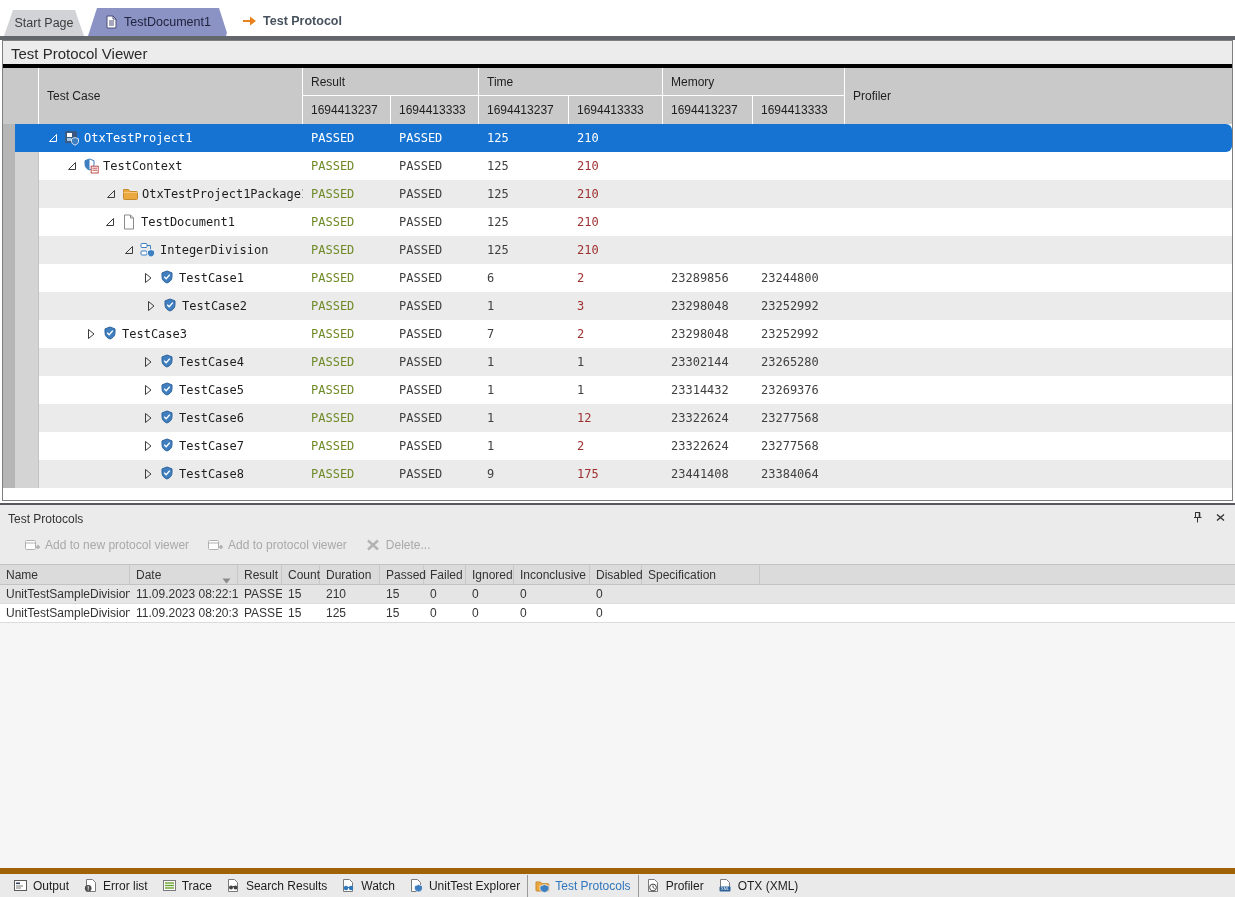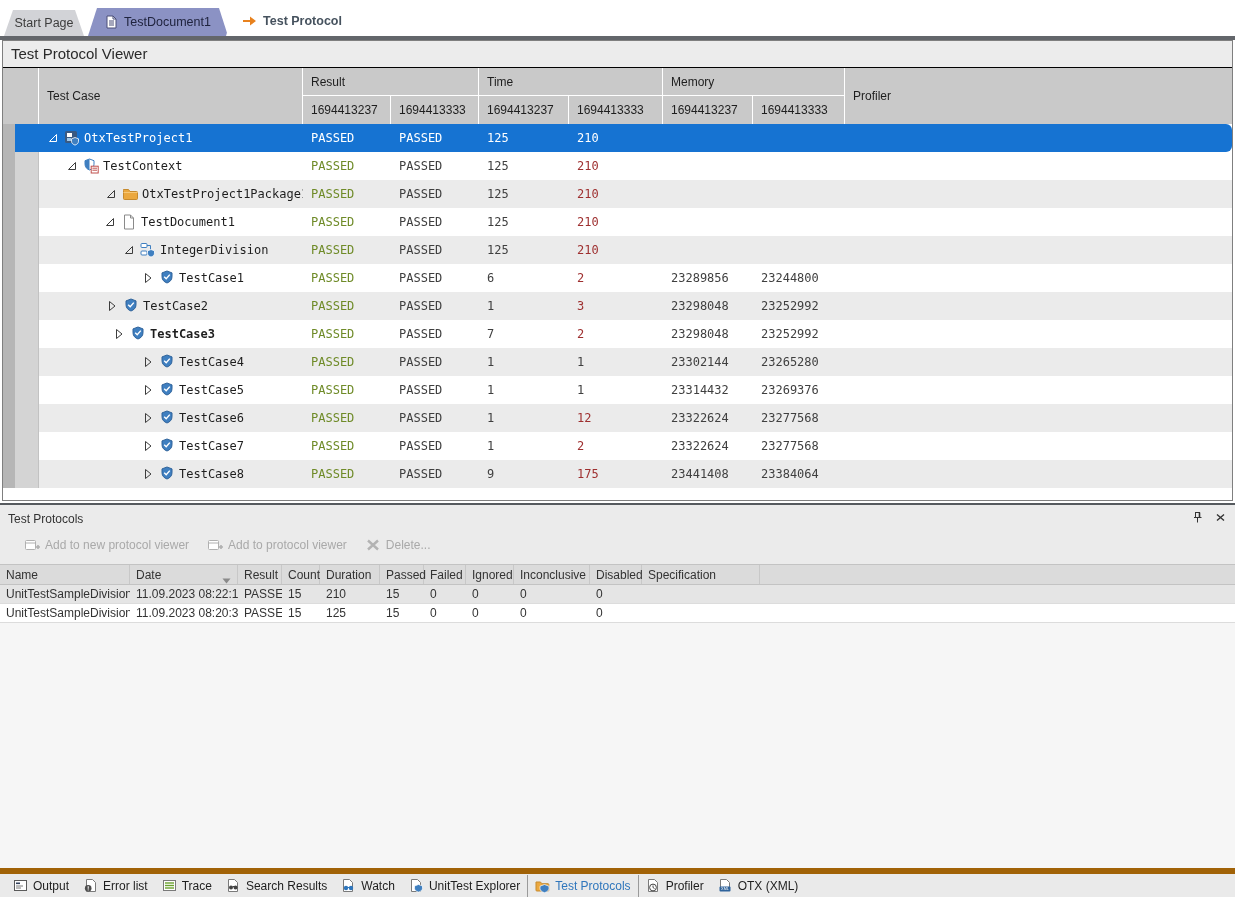--- a/index.html
+++ b/index.html
@@ -12,21 +12,21 @@
              font-size:12.5px; color:#3c3c3c; clip-path:polygon(9px 0, calc(100% - 9px) 0, 100% 100%, 0 100%); }
   .doc-tab .tab-label { white-space:nowrap; }
   .tab-startpage { left:4px; width:80px; height:26px; background:#d2d3d7; }
   .tab-testdocument { left:88px; width:140px; height:28px; background:#8b92c4; color:#20243f; }
   .tab-testprotocol { left:226px; width:132px; height:31px; background:#fff; color:#46525e;
                       filter:drop-shadow(0 0 1px #8f8f8f); font-weight:bold; }
   .top-divider { position:absolute; top:36px; left:0; right:0; height:4px; background:#63666b; }
 
   
   .main-panel { position:absolute; top:40px; left:2px; width:1231px; height:461px; background:#fff; border:1px solid #7f7f7f; }
-  .viewer-title { height:27px; line-height:26px; background:#ececec; border-bottom:1px solid #000000;
+  .viewer-title { height:27px; line-height:26px; background:#ececec; border-bottom:4px solid #000000;
                   font-size:15px; color:#2a2a2a; padding-left:8px; }
 
   .tree-header { display:flex; height:56px; background:#c9c9c9; font-size:12px; color:#1e1e1e; }
   .h-corner { width:36px; border-right:1px solid #fff; }
   .h-testcase { width:264px; border-right:1px solid #fff; display:flex; align-items:center; padding-left:8px; }
   .h-group { display:flex; flex-direction:column; }
   .h-group-top { height:28px; border-right:1px solid #fff; border-bottom:1px solid #fff; display:flex; align-items:center; padding-left:8px; }
   .h-subrow { display:flex; height:28px; }
   .h-sub { display:flex; align-items:center; padding-left:8px; border-right:1px solid #fff; }
   .h-message { flex:1; display:flex; align-items:center; padding-left:8px; }
@@ -318,21 +318,21 @@
     <div class="cell c-t2 red">2</div>
     <div class="cell c-m1">23289856</div>
     <div class="cell c-m2">23244800</div>
     <div class="cell c-msg"></div>
   </div>
         <div class="trow alt">
     <div class="gutter">
       <div class="gutter-left"></div>
             <div class="gutter-right"></div>
     </div>
-    <div class="cell c-name" style="padding-left: 67px; text-align: center;">
+    <div class="cell c-name" style="padding-left: 106px; text-align: center;">
       <span class="expander" style="color: rgb(60, 60, 60);">
               <svg viewBox="0 0 12 12">
                 <path d="M3.5 1.5L9 6 3.5 10.5z" fill="none" stroke="currentColor" stroke-width="1"></path>
               </svg>
             </span>
       <span class="tree-icon">
               <svg viewBox="0 0 16 16">
                 <path d="M8 1l5 1.9v3.8c0 3.3-2.2 5.3-5 6.3-2.8-1-5-3-5-6.3V2.9z" fill="#3f7fc0" stroke="#2f639b"></path>
                 <path d="M5.2 6.8l2 2L10.8 4.6" stroke="#fff" stroke-width="1.4" fill="none"></path>
               </svg>
@@ -345,21 +345,21 @@
     <div class="cell c-t2 red">3</div>
     <div class="cell c-m1">23298048</div>
     <div class="cell c-m2">23252992</div>
     <div class="cell c-msg"></div>
   </div>
         <div class="trow">
     <div class="gutter">
       <div class="gutter-left"></div>
             <div class="gutter-right"></div>
     </div>
-    <div class="cell c-name" style="padding-left: 74px; font-weight: bold;">
+    <div class="cell c-name" style="padding-left: 46px;">
       <span class="expander" style="color: rgb(60, 60, 60);">
               <svg viewBox="0 0 12 12">
                 <path d="M3.5 1.5L9 6 3.5 10.5z" fill="none" stroke="currentColor" stroke-width="1"></path>
               </svg>
             </span>
       <span class="tree-icon">
               <svg viewBox="0 0 16 16">
                 <path d="M8 1l5 1.9v3.8c0 3.3-2.2 5.3-5 6.3-2.8-1-5-3-5-6.3V2.9z" fill="#3f7fc0" stroke="#2f639b"></path>
                 <path d="M5.2 6.8l2 2L10.8 4.6" stroke="#fff" stroke-width="1.4" fill="none"></path>
               </svg>

